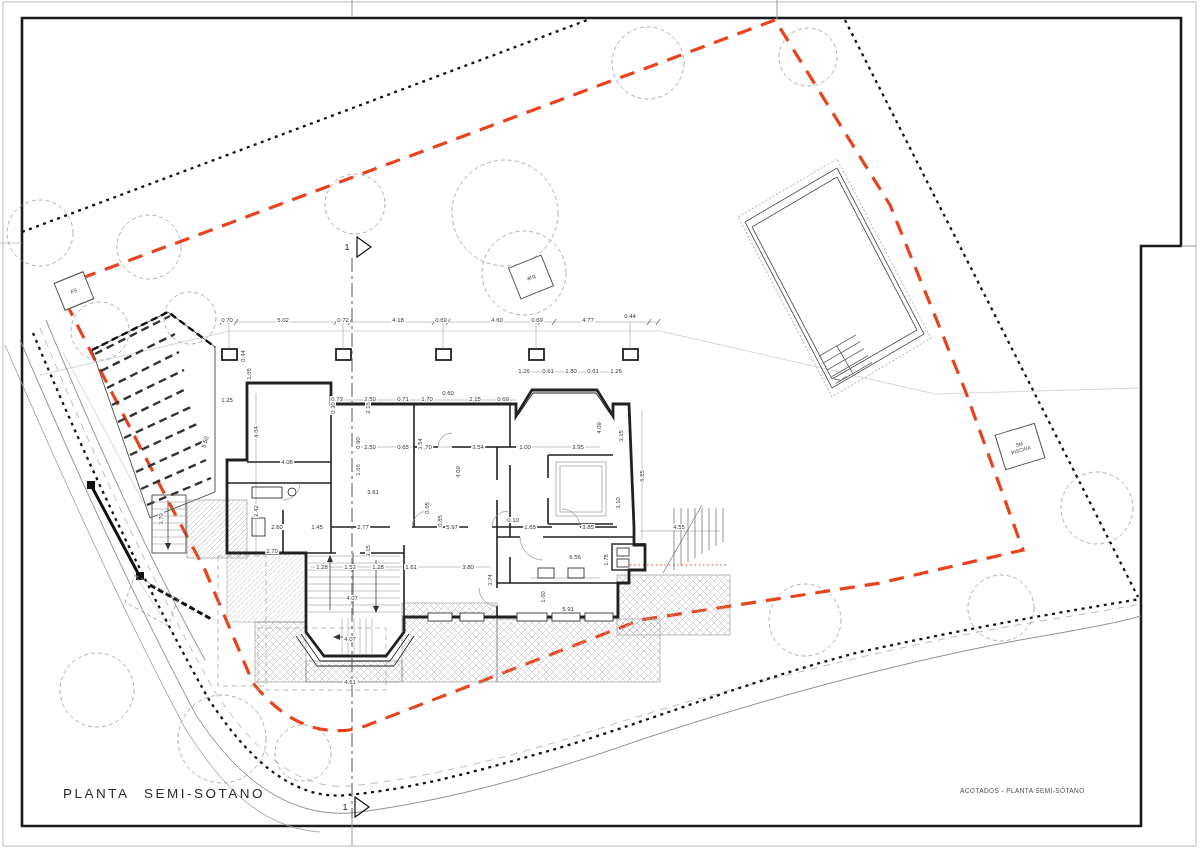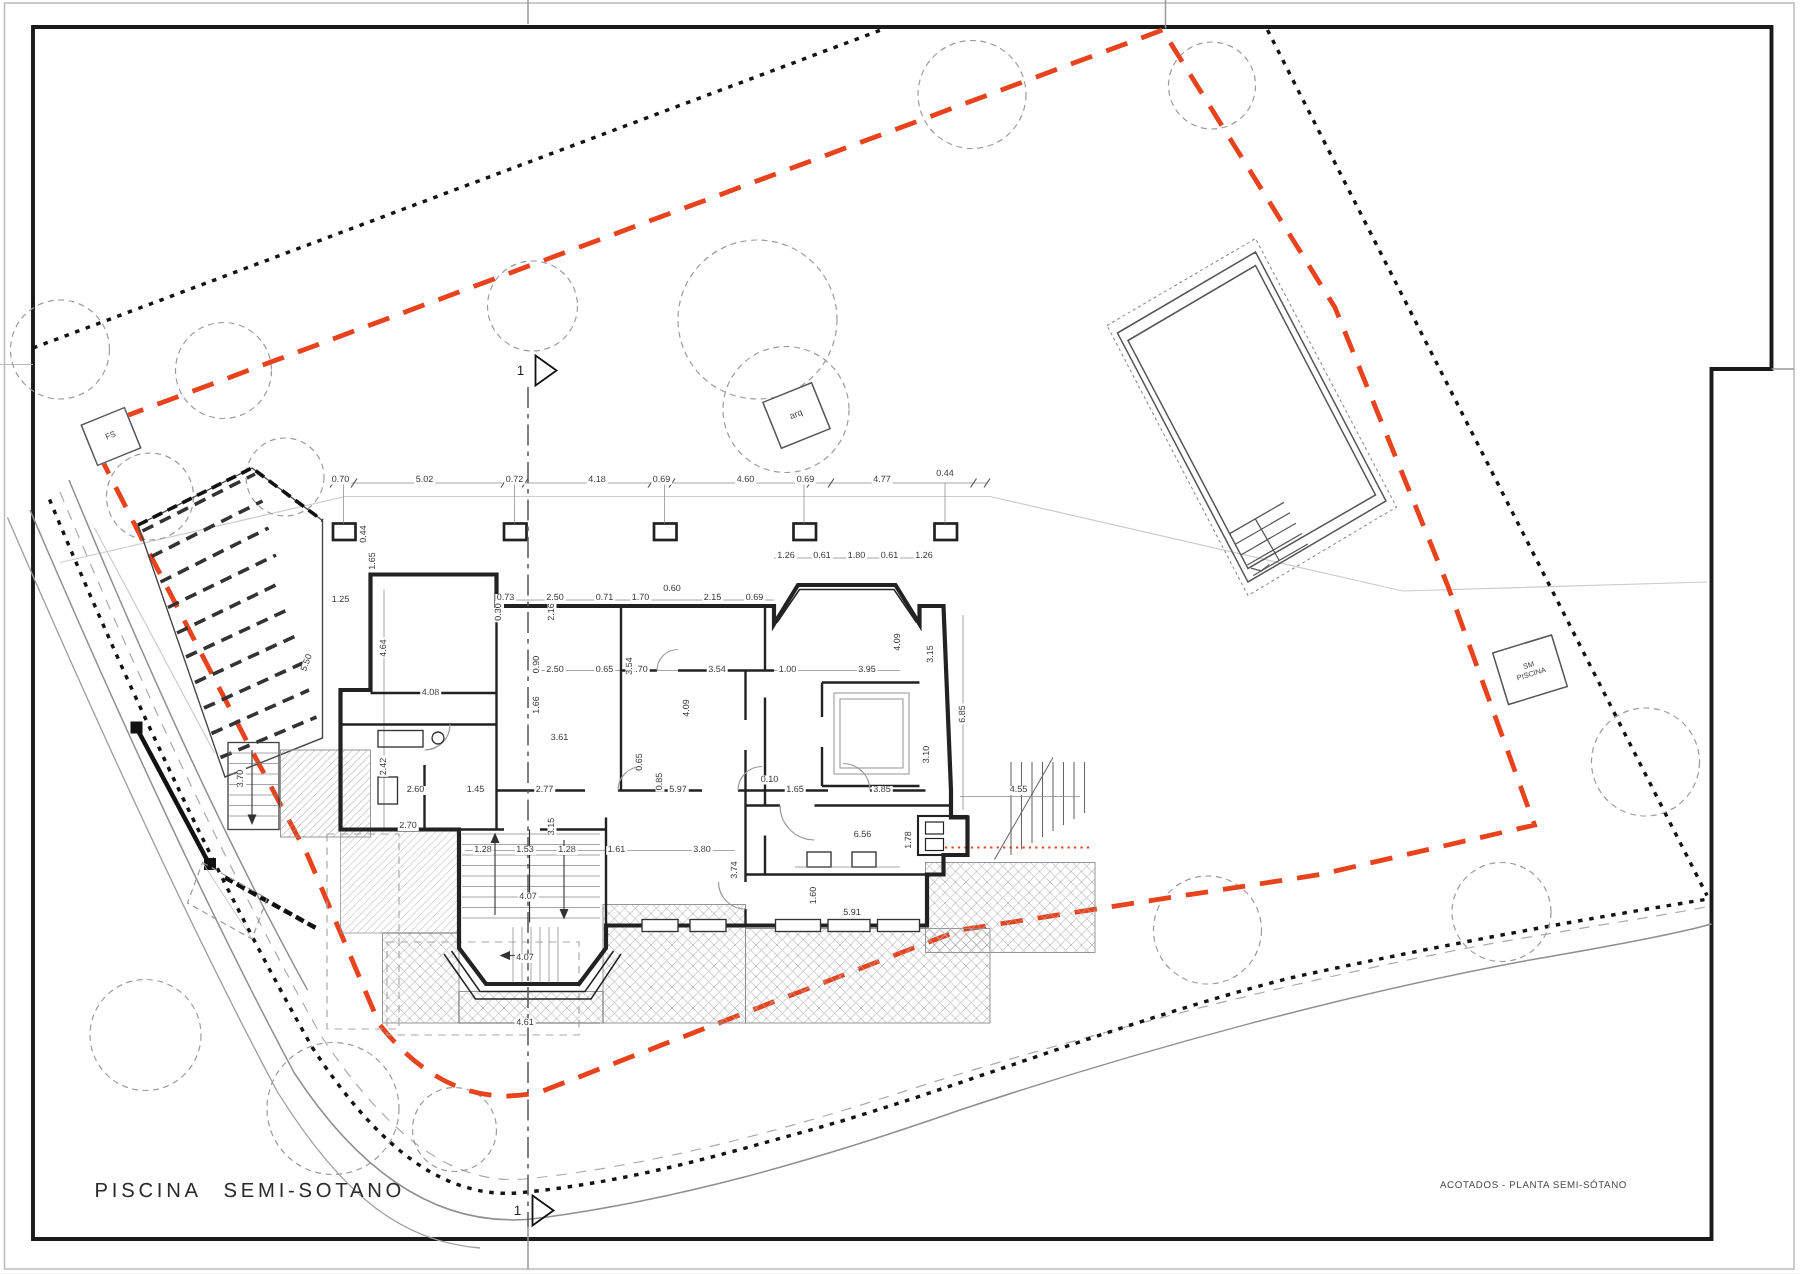--- a/index.html
+++ b/index.html
@@ -308,21 +308,21 @@
       <span class="dim" style="left: 490px; top: 580px; transform: translate(-50%, -50%) rotate(-90deg);">3.74</span>
       <span class="dim" style="left: 575px; top: 557px;">6.56</span>
       <span class="dim" style="left: 606px; top: 560px; transform: translate(-50%, -50%) rotate(-90deg);">1.78</span>
       <span class="dim" style="left: 352px; top: 598px;">4.07</span>
       <span class="dim" style="left: 350px; top: 639px;">4.07</span>
       <span class="dim" style="left: 543px; top: 597px; transform: translate(-50%, -50%) rotate(-90deg);">1.60</span>
       <span class="dim" style="left: 568px; top: 609px;">5.91</span>
       <span class="dim" style="left: 350px; top: 682px;">4.61</span>
     </div>
 
-<div class="plan-title">PISCINA SEMI-SOTANO</div>
+<div class="plan-title">PLANTA SEMI-SOTANO</div>
 <div class="plan-caption">ACOTADOS - PLANTA SEMI-SÓTANO</div>
 
 <div class="tag-box tag-fs">
   <span>FS</span>
 </div>
 <div class="tag-box tag-arq">
   <span>arq</span>
 </div>
 <div class="tag-box tag-pool">
   <span>SM</span>

